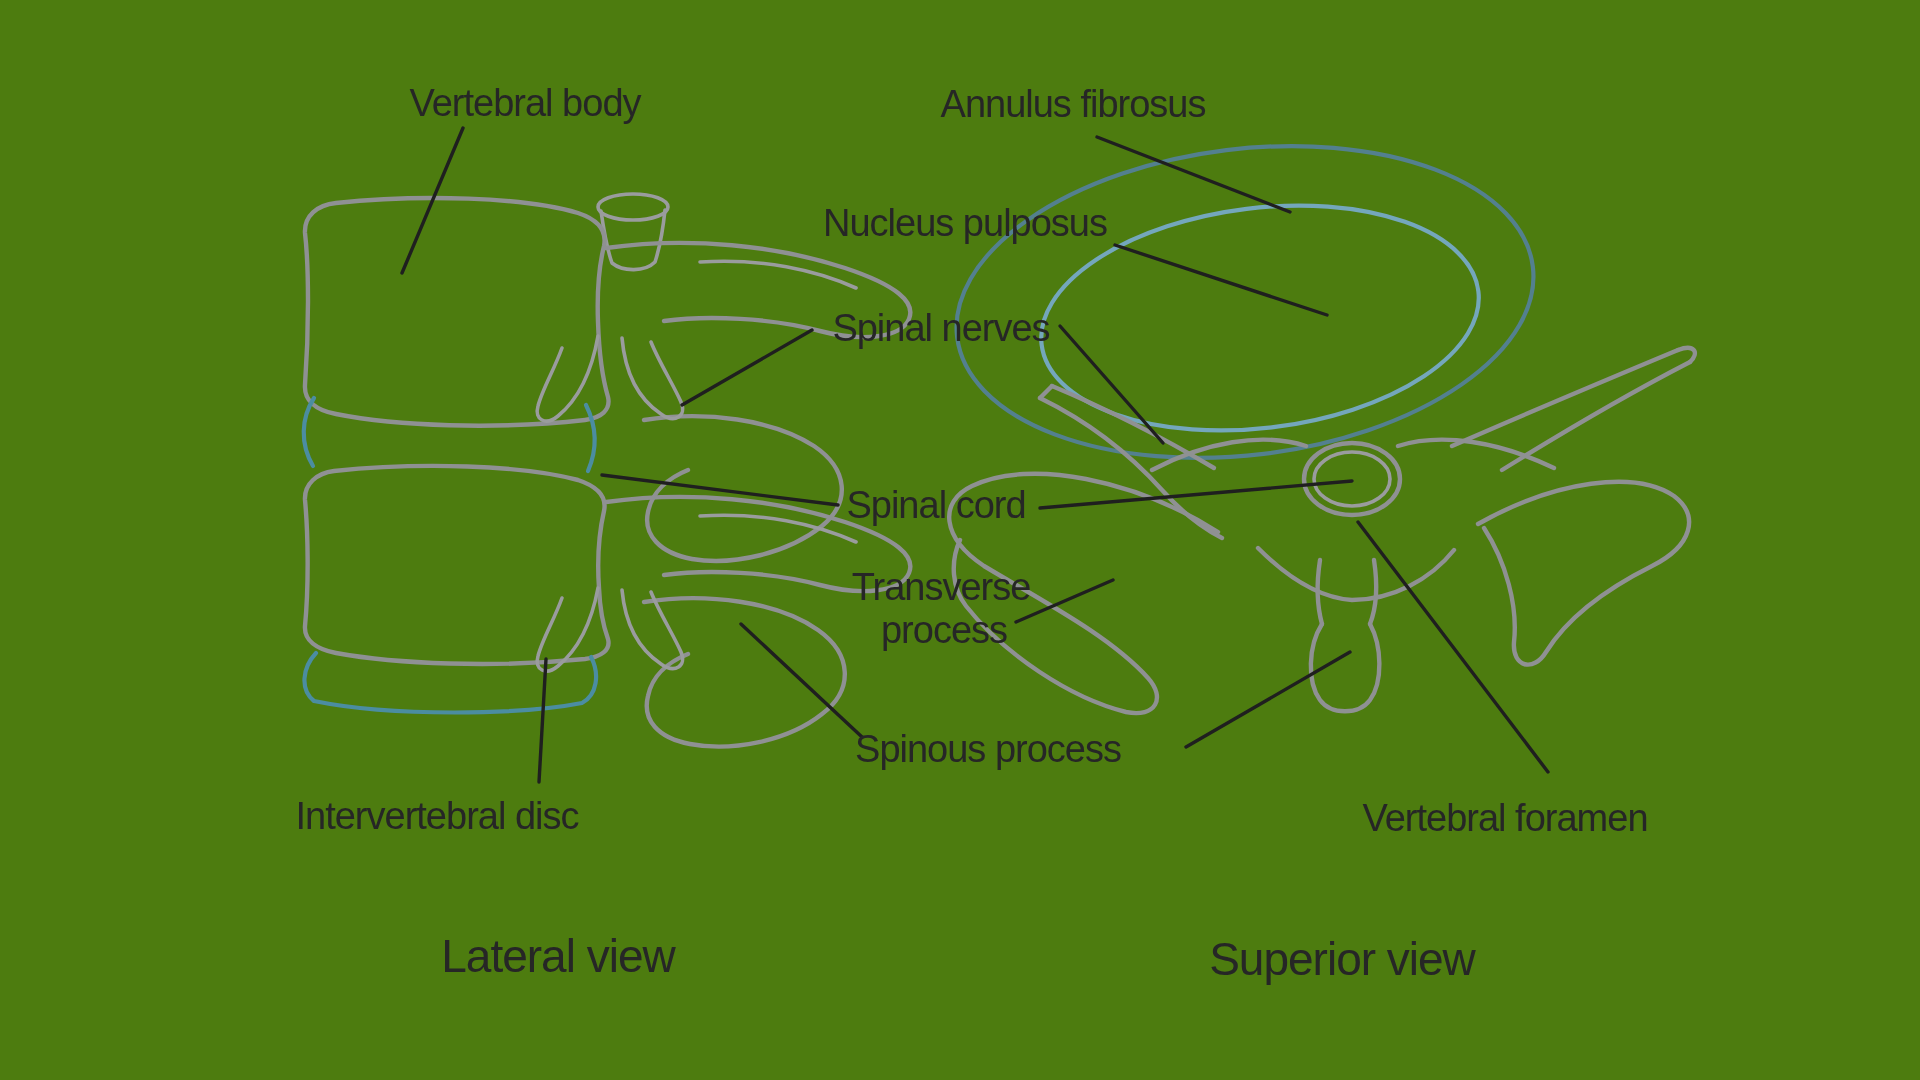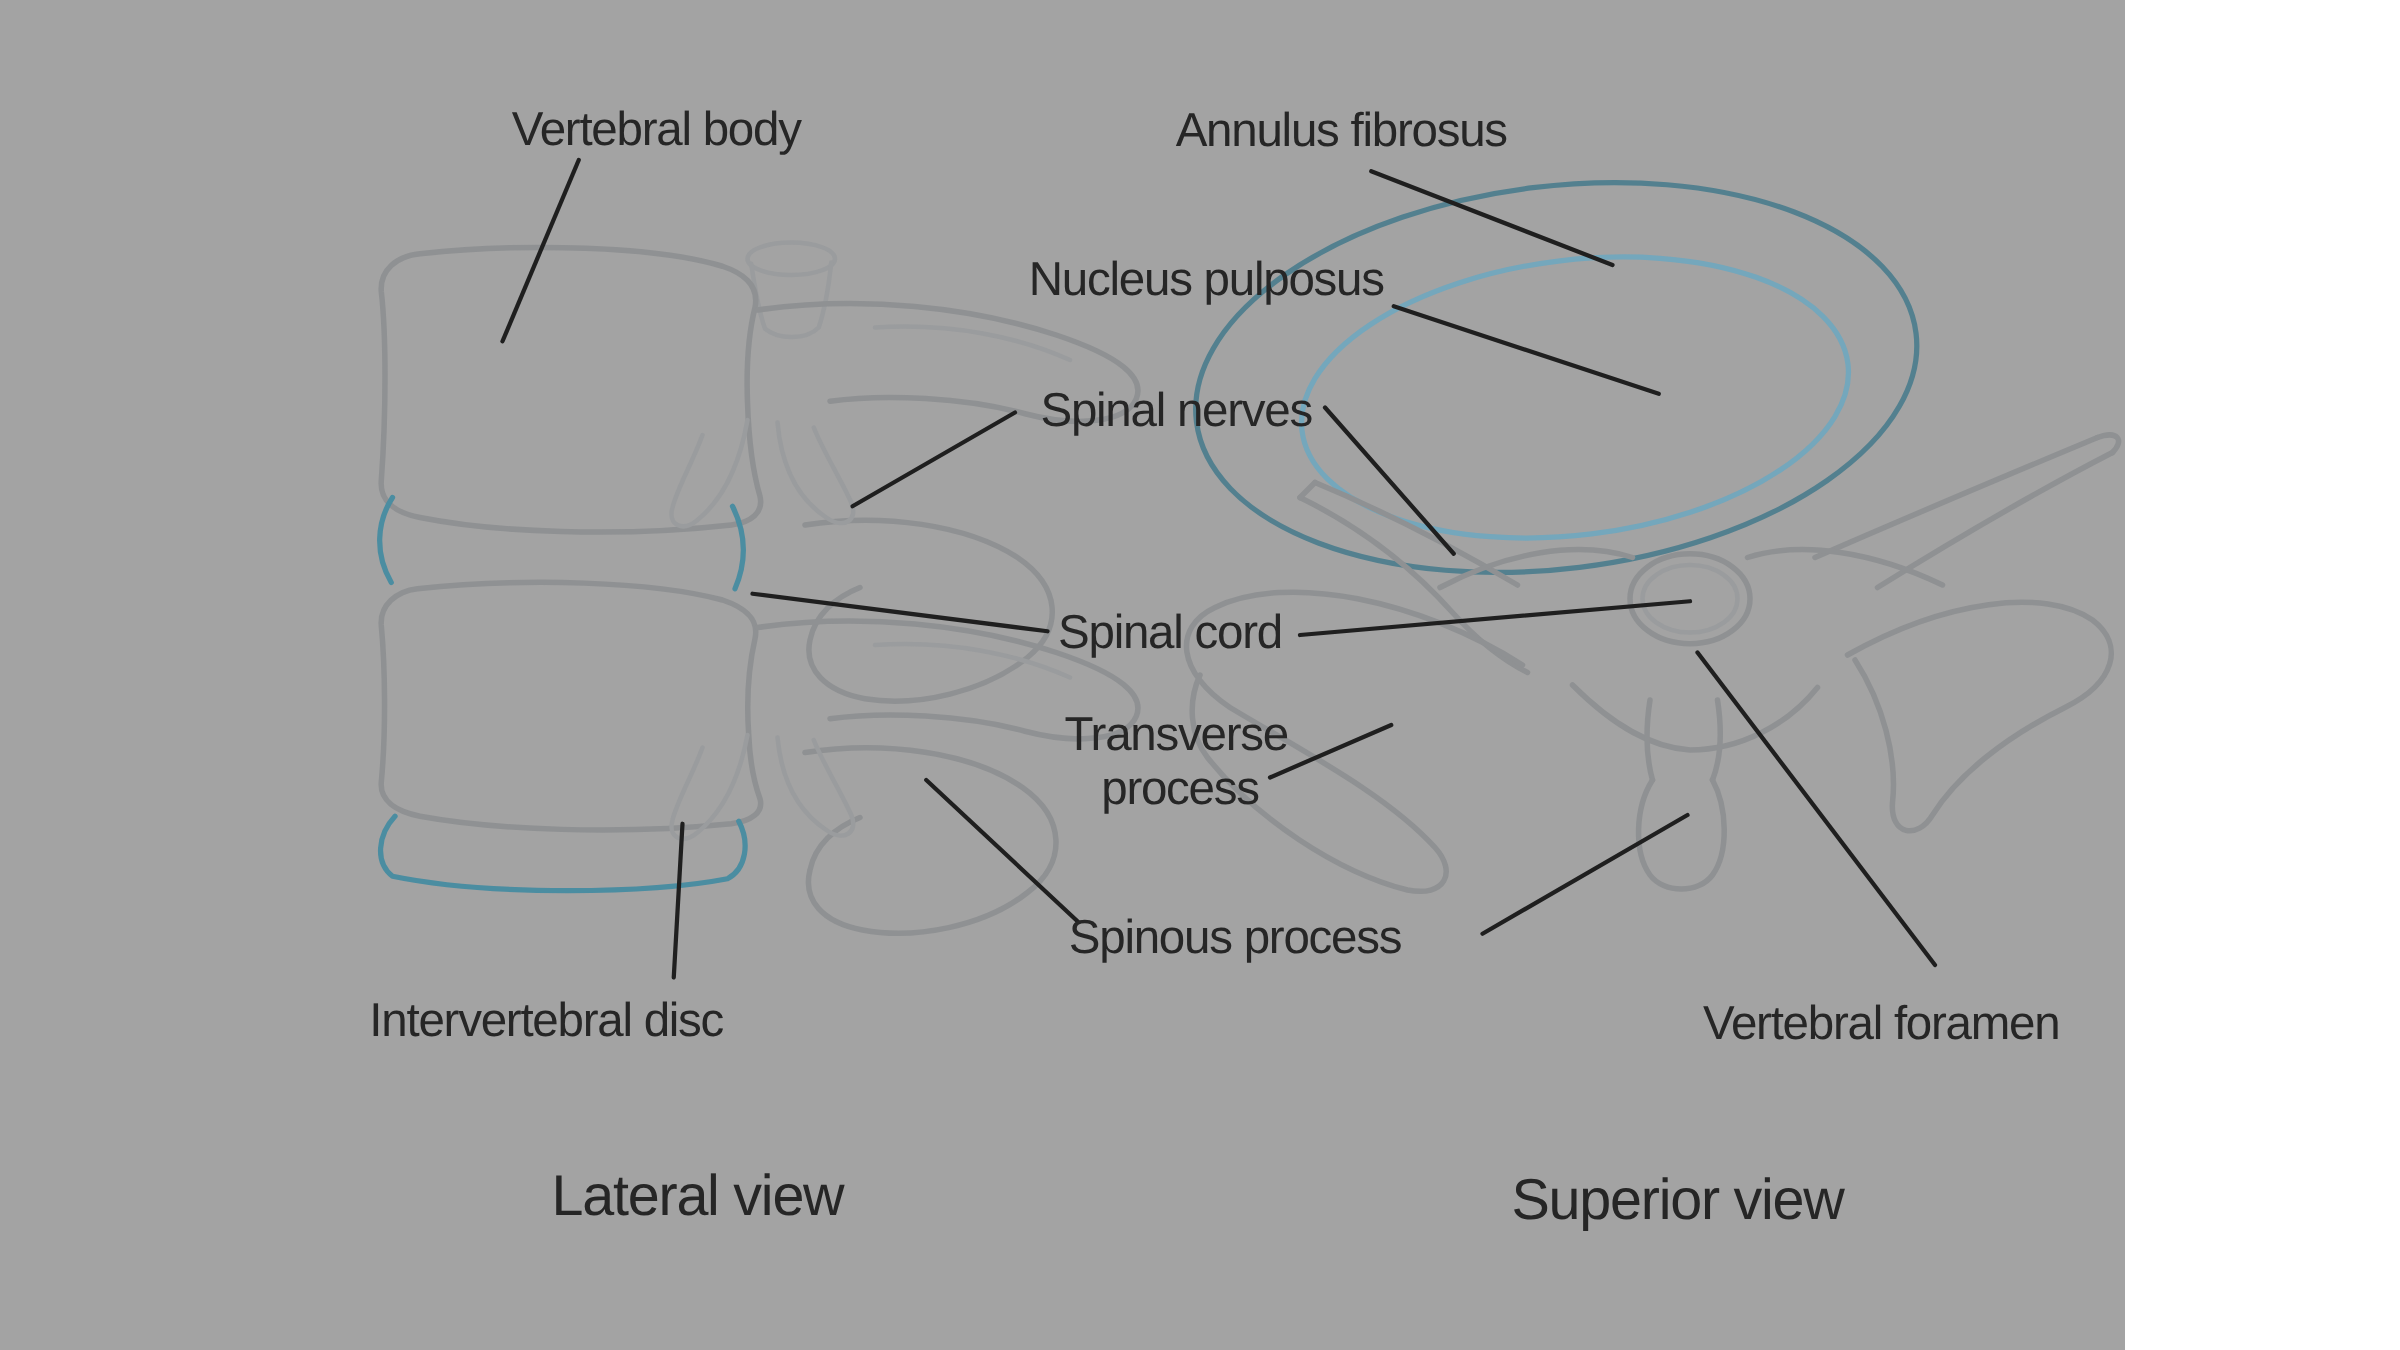--- a/index.html
+++ b/index.html
@@ -1,20 +1,20 @@
 <!DOCTYPE html>
 <html><head>
 <meta charset="utf-8">
 <style>
   html,body{
     margin:0;padding:0;background:#ffffff;
     font-family:"Liberation Sans",sans-serif;
   }
   .page{
-    position:relative;width:1700px;height:1080px;background:#a3a3a3;overflow:hidden;
+    position:relative;width:1920px;height:1080px;background:#4d7c0f;overflow:hidden;
   }
   svg{display:block}
   
   .ln{
     fill:none;stroke:#8f9193;stroke-width:4.4;
     stroke-linecap:round;stroke-linejoin:round;
   }
   .ln-thin{
     fill:none;stroke:#9a9c9e;stroke-width:3.6;
     stroke-linecap:round;stroke-linejoin:round;

